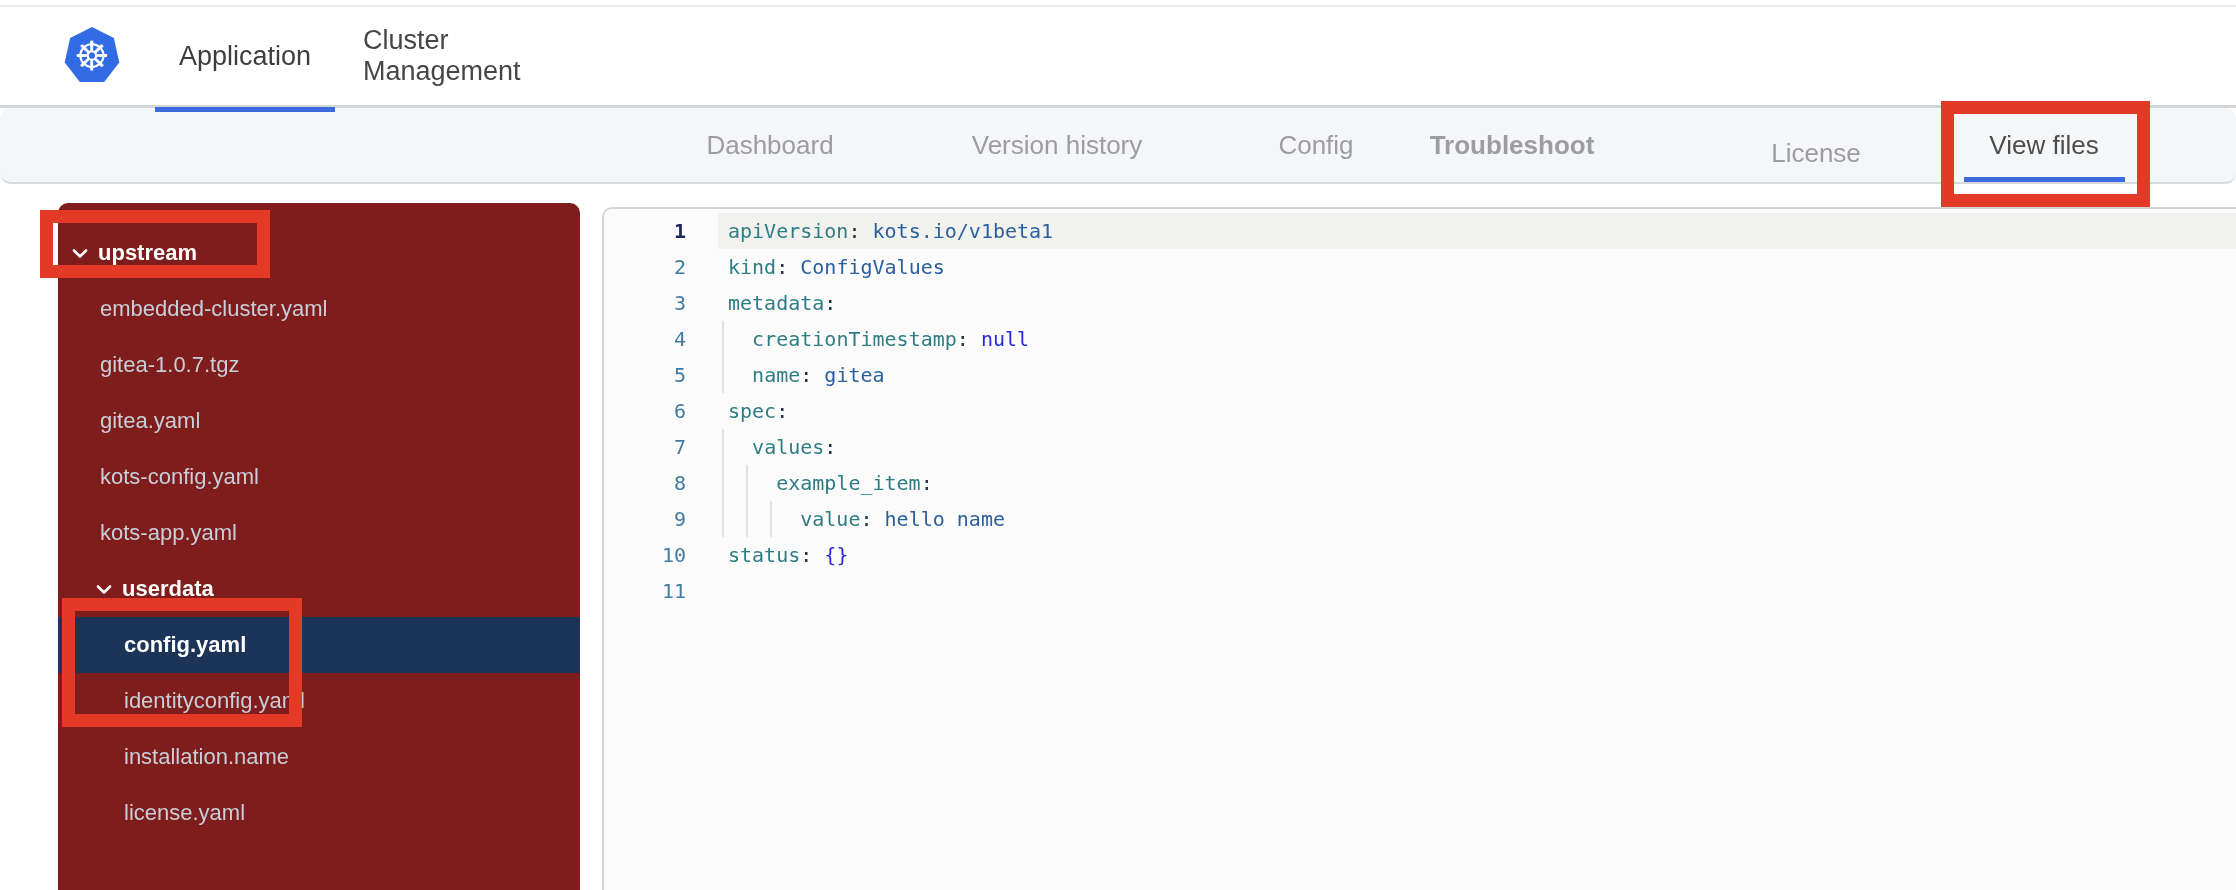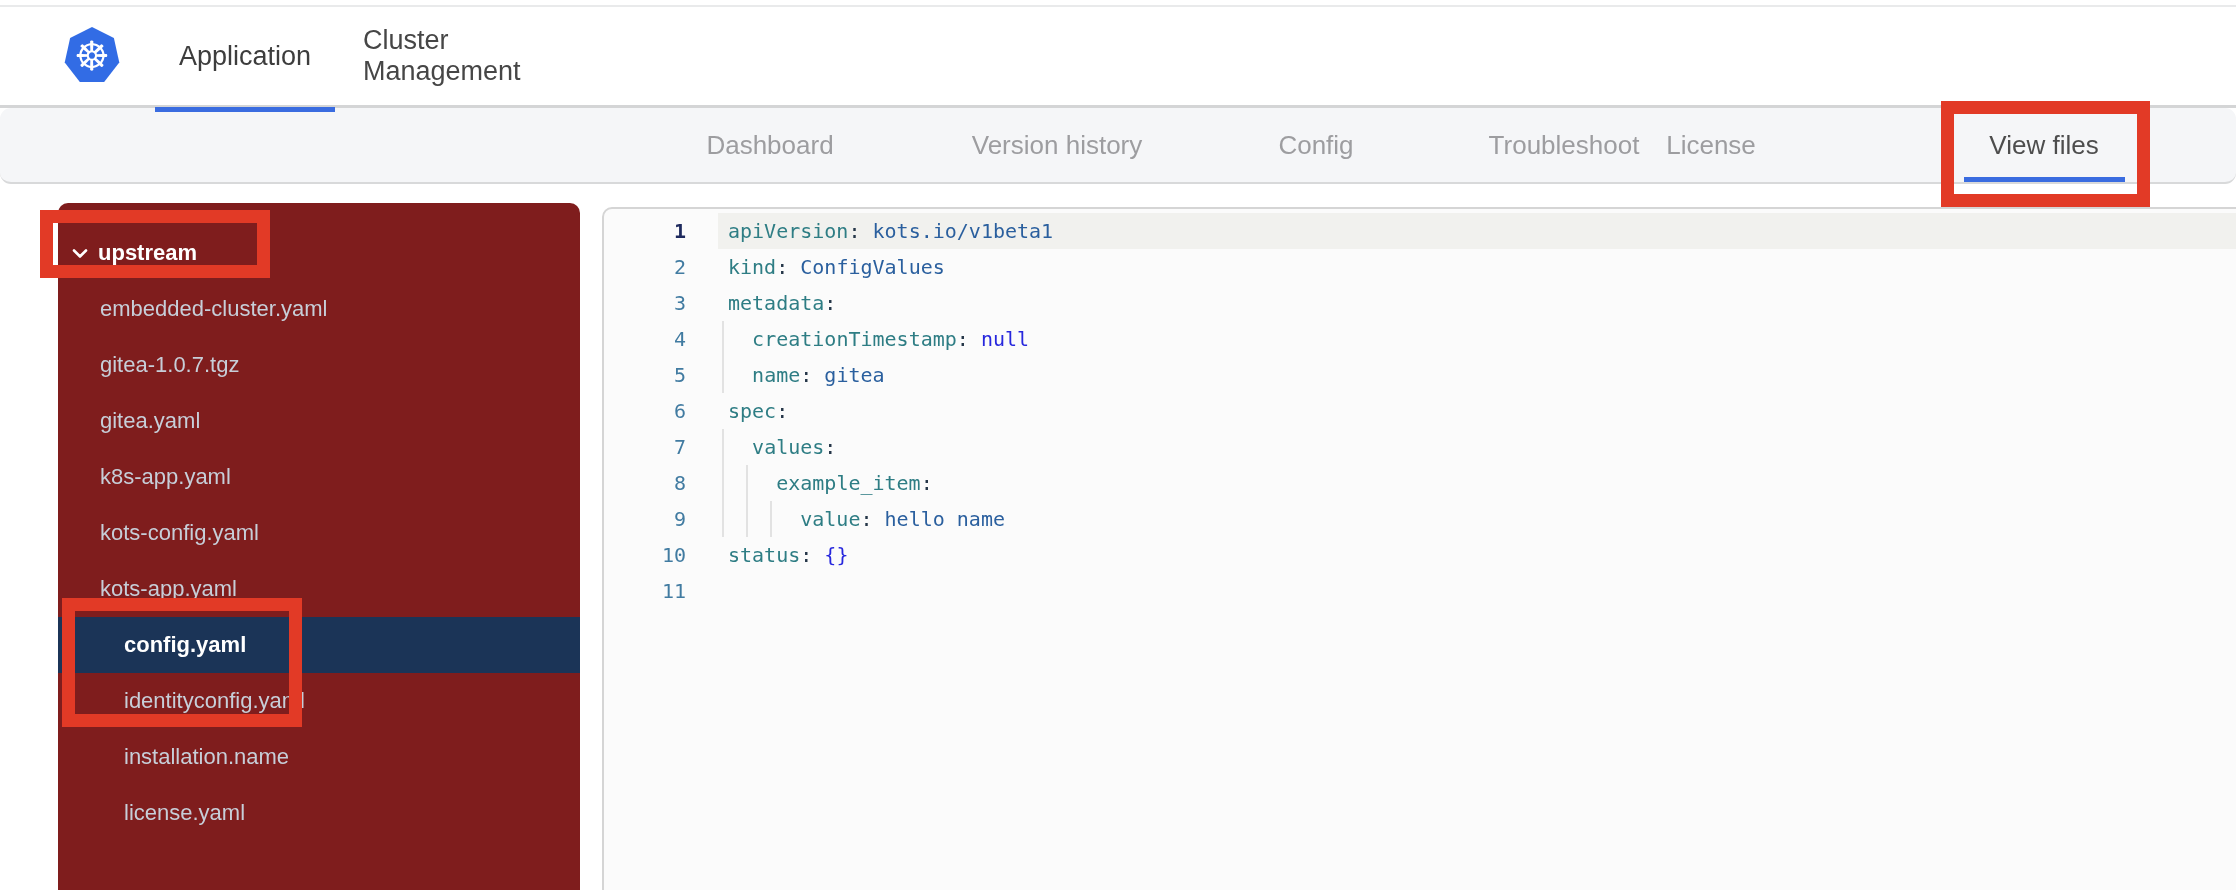--- a/index.html
+++ b/index.html
@@ -75,22 +75,22 @@
         <div class="header-tab t1">Cluster Management</div>
       </div>
     <div class="header-underline"></div>
   </div>
 
   <div class="subnav">
     <div id="subnav-tabs">
         <div class="subnav-tab" style="left: 770px;">Dashboard</div>
         <div class="subnav-tab" style="left: 1057px;">Version history</div>
         <div class="subnav-tab" style="left: 1316px;">Config</div>
-        <div class="subnav-tab" style="left: 1564px;">Troubleshoot</div>
-        <div class="subnav-tab" style="left: 1711px;">License</div>
+        <div class="subnav-tab" style="left: 1512px; font-weight: bold;">Troubleshoot</div>
+        <div class="subnav-tab" style="left: 1816px; margin-top: 8px;">License</div>
         <div class="subnav-tab active" style="left: 2044px;">View files</div>
       </div>
   </div>
   <div class="subnav-underline"></div>
 
   <div class="sidebar" id="file-tree">
       <div class="tree-row folder" style="padding-left: 14px;">
         <span class="chev">
           <svg width="16" height="11" viewBox="0 0 16 11">
             <polyline points="2,2.5 8,8.5 14,2.5" fill="none" stroke="#ffffff" stroke-width="2.6" stroke-linecap="round" stroke-linejoin="round"></polyline>
@@ -101,27 +101,32 @@
       <div class="tree-row file" style="padding-left: 42px; text-align: right;">
         <span>embedded-cluster.yaml</span>
       </div>
       <div class="tree-row file" style="padding-left: 42px;">
         <span>gitea-1.0.7.tgz</span>
       </div>
       <div class="tree-row file" style="padding-left: 42px;">
         <span>gitea.yaml</span>
       </div>
       <div class="tree-row file" style="padding-left: 42px;">
-        <span>k8s-app.yaml</span>
-      </div>
-      <div class="tree-row file" style="padding-left: 42px;">
         <span>kots-config.yaml</span>
       </div>
       <div class="tree-row file" style="padding-left: 42px;">
         <span>kots-app.yaml</span>
+      </div>
+      <div class="tree-row folder" style="padding-left: 38px;">
+        <span class="chev">
+          <svg width="16" height="11" viewBox="0 0 16 11">
+            <polyline points="2,2.5 8,8.5 14,2.5" fill="none" stroke="#ffffff" stroke-width="2.6" stroke-linecap="round" stroke-linejoin="round"></polyline>
+          </svg>
+        </span>
+        <span>userdata</span>
       </div>
       <div class="tree-row file selected" style="padding-left: 66px;">
         <span>config.yaml</span>
       </div>
       <div class="tree-row file" style="padding-left: 66px;">
         <span>identityconfig.yaml</span>
       </div>
       <div class="tree-row file" style="padding-left: 66px;">
         <span>installation.name</span>
       </div>

